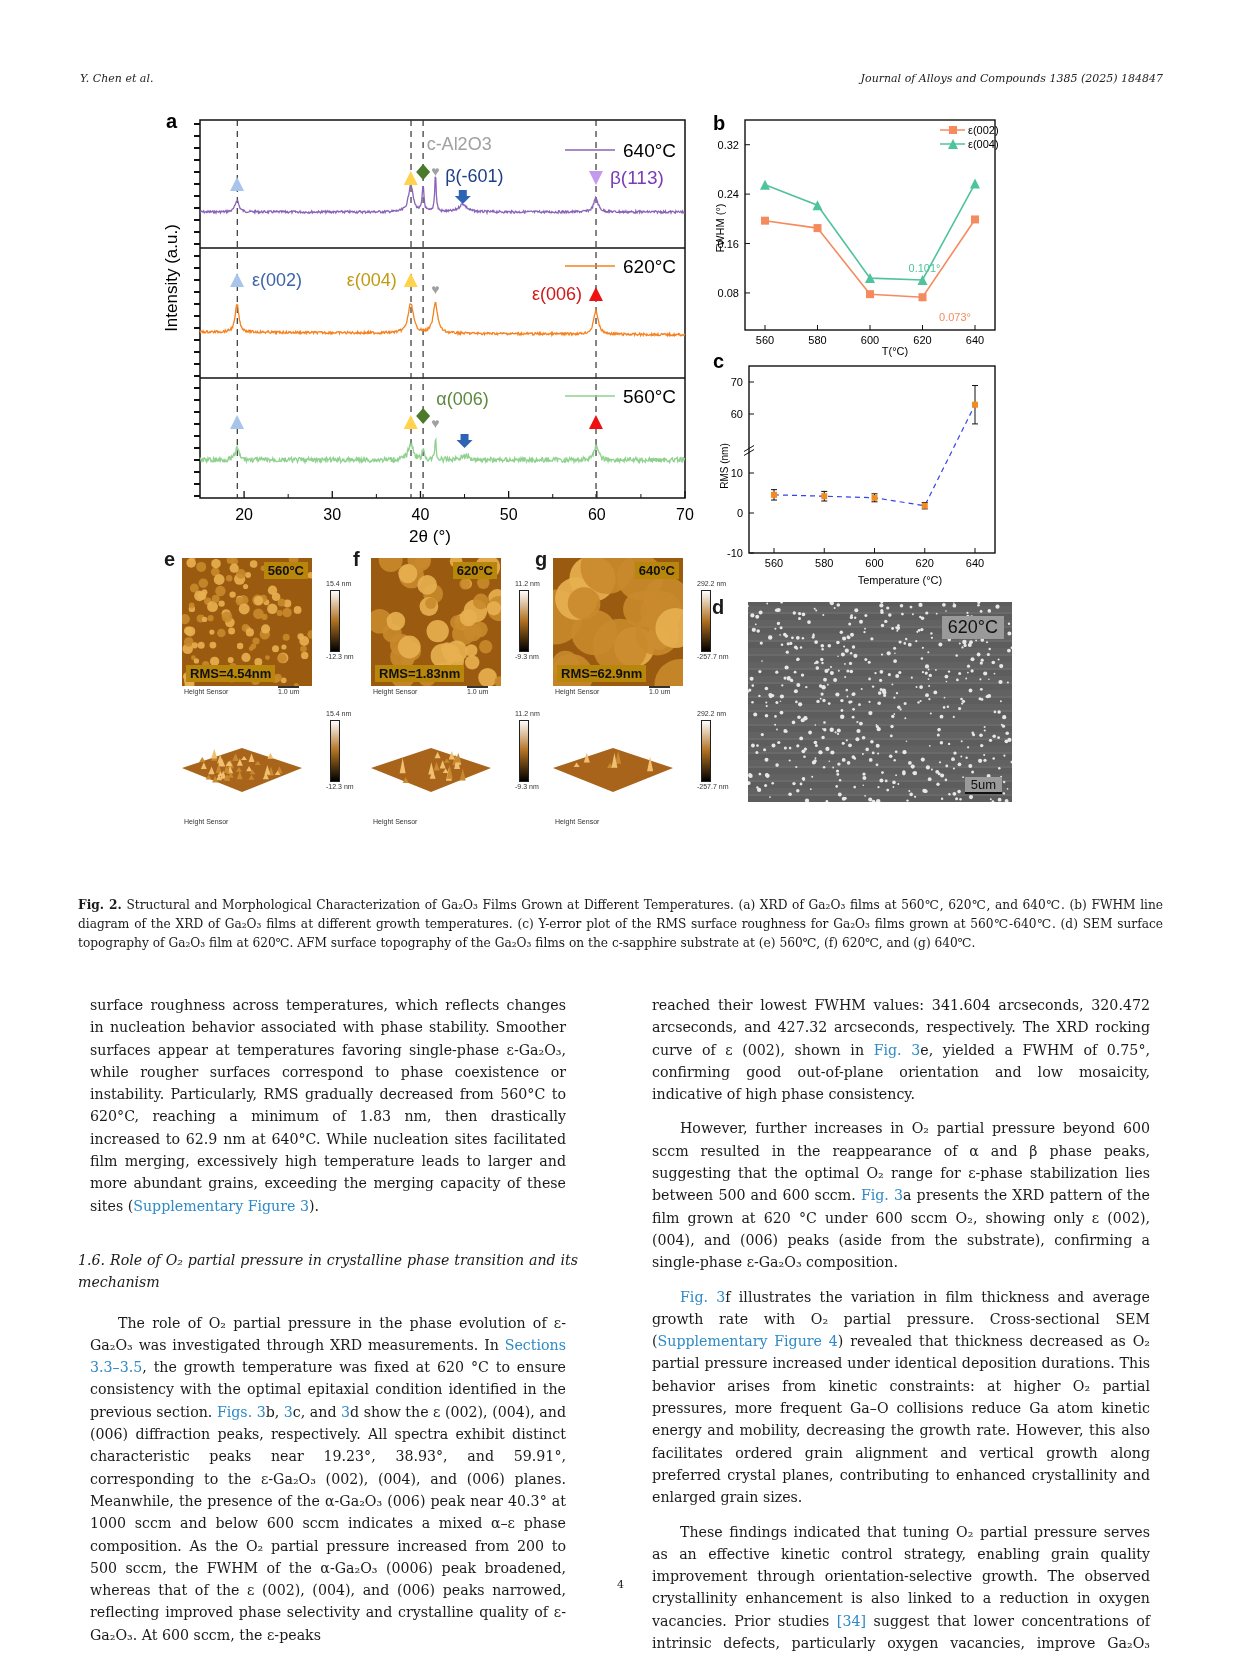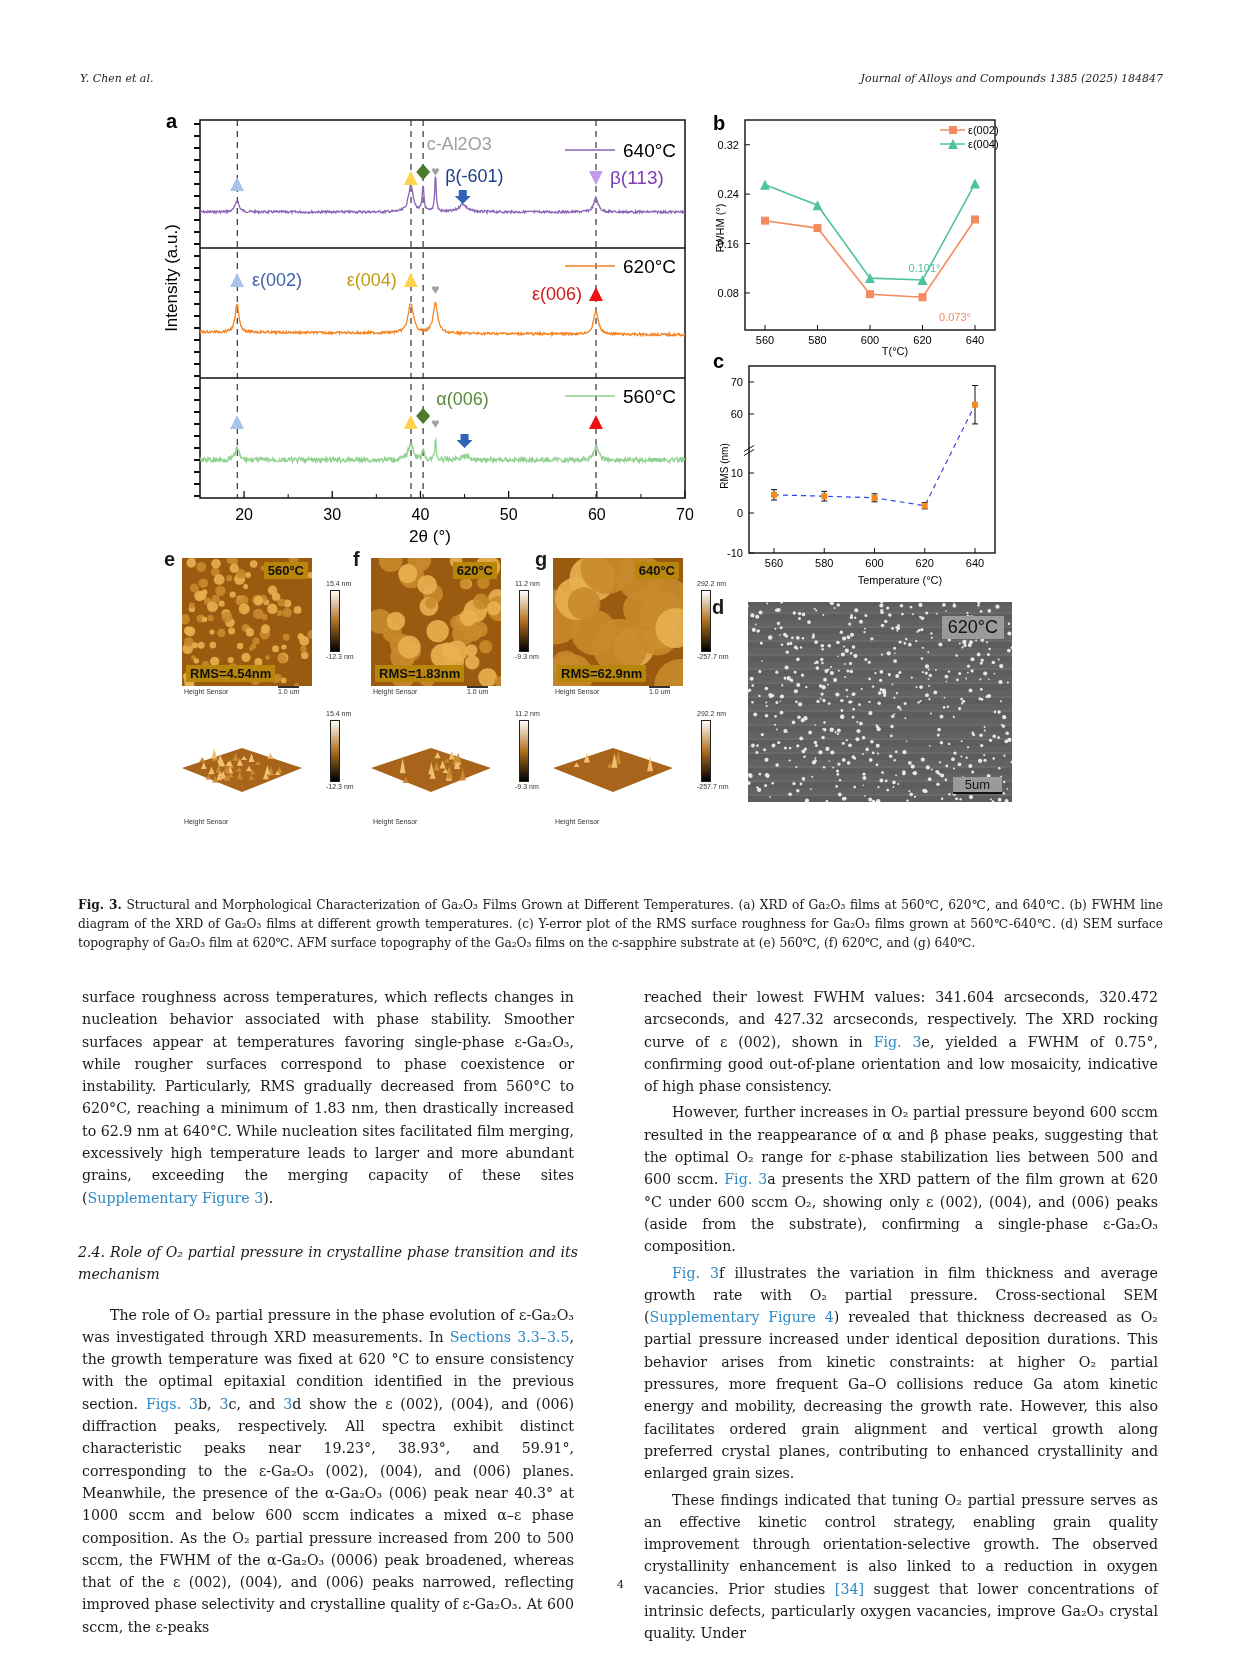--- a/index.html
+++ b/index.html
@@ -8,21 +8,21 @@
   .hdr.left{left:80px;text-align:center;}
   .hdr.right{right:78px;}
   .fig{position:absolute;left:160px;top:108px;width:920px;height:770px;}
   svg text{font-family:"Liberation Sans",sans-serif;}
   .afm{position:absolute;overflow:hidden;}
   .caption{position:absolute;left:78px;top:896px;width:1085px;font-size:12.2px;line-height:19px;font-family:"DejaVu Serif",serif;text-align:justify;}
   .caption b{font-weight:bold;}
   .col{position:absolute;top:982px;width:500px;font-size:14.2px;line-height:22.3px;text-align:justify;font-family:"DejaVu Serif",serif;}
   .col.left{left:78px;}
   .col.right{left:640px;width:522px;}
-  .col p{margin:4px;}
+  .col p{margin:12px;}
   .col p.ind{text-indent:28px;}
   .sec{font-style:italic;margin:32px 0 18px 0 !important;}
   .lnk{color:#2e8ac6;}
   .pnum{position:absolute;top:1578px;left:0;width:1241px;text-align:center;font-size:11px;}
 </style>
 </head>
 <body>
 
 <div class="hdr left">Y. Chen et al.</div>
 <div class="hdr right">Journal of Alloys and Compounds 1385 (2025) 184847</div>
@@ -741,21 +741,21 @@
         <circle cx="28.7" cy="8.3" r="1.8" fill="#e8e8e8"></circle>
         <circle cx="97.2" cy="75.0" r="1.0" fill="#e8e8e8"></circle>
         <circle cx="88.7" cy="184.4" r="1.3" fill="#e8e8e8"></circle>
         <circle cx="94.2" cy="114.7" r="2.2" fill="#e8e8e8"></circle>
         <circle cx="230.8" cy="25.1" r="1.2" fill="#e8e8e8"></circle>
         <circle cx="53.0" cy="182.0" r="1.4" fill="#e8e8e8"></circle>
         <circle cx="188.7" cy="11.7" r="0.9" fill="#e8e8e8"></circle>
         <circle cx="33.6" cy="0.1" r="1.5" fill="#e8e8e8"></circle>
       </svg>
     <div style="position:absolute;right:8px;top:14px;background:#9a9a9a;color:#111;font:18px 'Liberation Sans',sans-serif;padding:1px 6px;">620°C</div>
-    <div style="position:absolute;right:10px;bottom:8px;background:#9a9a9a;padding:0 12px;font:13px 'Liberation Sans',sans-serif;color:#111;border-bottom:2px solid #111;">
+    <div style="position:absolute;right:10px;bottom:8px;background:#9a9a9a;padding:0 6px;font:13px 'Liberation Sans',sans-serif;color:#111;border-bottom:2px solid #111;">
       <span>5um</span>
     </div>
   </div>
 
   <div id="afm-wrap">
       <div style="position: absolute; left: 4px; top: 440px; font: bold 20px &quot;Liberation Sans&quot;, sans-serif;">e</div>
       <div class="afm" style="left: 22px; top: 450px; width: 130px; height: 128px; background: rgb(154, 90, 16);"><svg width="130" height="128">
           <circle cx="85.5" cy="99.6" r="2.4" fill="#c98a2c" opacity="0.9"></circle>
           <circle cx="12.3" cy="30.1" r="4.5" fill="#c98a2c" opacity="0.9"></circle>
           <circle cx="87.6" cy="117.4" r="3.7" fill="#e8b050" opacity="0.9"></circle>
@@ -1047,27 +1047,27 @@
         <polygon points="58.44172946058294,39.73345125547306 61.44172946058294,24.850470725842975 64.44172946058293,39.73345125547306" fill="#f0c070"></polygon>
       </svg>
       <div style="position: absolute; left: 541px; top: 612px; width: 8px; height: 60px; border: 1px solid rgb(34, 34, 34); background: linear-gradient(rgb(255, 255, 255), rgb(176, 112, 32) 50%, rgb(0, 0, 0));"></div>
       <div style="position: absolute; left: 537px; top: 602px; font: 7px &quot;Liberation Sans&quot;, sans-serif; color: rgb(51, 51, 51);">292.2 nm</div>
       <div style="position: absolute; left: 537px; top: 675px; font: 7px &quot;Liberation Sans&quot;, sans-serif; color: rgb(51, 51, 51);">-257.7 nm</div>
       <div style="position: absolute; left: 395px; top: 710px; font: 7px &quot;Liberation Sans&quot;, sans-serif; color: rgb(51, 51, 51);">Height Sensor</div>
     </div>
 </div>
 
 <div class="caption">
-  <b>Fig. 3.</b>
+  <b>Fig. 2.</b>
   <span>Structural and Morphological Characterization of Ga₂O₃ Films Grown at Different Temperatures. (a) XRD of Ga₂O₃ films at 560℃, 620℃, and 640℃. (b) FWHM line diagram of the XRD of Ga₂O₃ films at different growth temperatures. (c) Y-error plot of the RMS surface roughness for Ga₂O₃ films grown at 560℃-640℃. (d) SEM surface topography of Ga₂O₃ film at 620℃. AFM surface topography of the Ga₂O₃ films on the c-sapphire substrate at (e) 560℃, (f) 620℃, and (g) 640℃.</span>
 </div>
 
 <div class="col left">
   <p><span>surface roughness across temperatures, which reflects changes in nucleation behavior associated with phase stability. Smoother surfaces appear at temperatures favoring single-phase ε-Ga₂O₃, while rougher surfaces correspond to phase coexistence or instability. Particularly, RMS gradually decreased from 560°C to 620°C, reaching a minimum of 1.83 nm, then drastically increased to 62.9 nm at 640°C. While nucleation sites facilitated film merging, excessively high temperature leads to larger and more abundant grains, exceeding the merging capacity of these sites (</span><span class="lnk">Supplementary Figure 3</span><span>).</span></p>
-  <p class="sec">2.4.  Role of O₂ partial pressure in crystalline phase transition and its mechanism</p>
+  <p class="sec">1.6.  Role of O₂ partial pressure in crystalline phase transition and its mechanism</p>
   <p class="ind"><span>The role of O₂ partial pressure in the phase evolution of ε-Ga₂O₃ was investigated through XRD measurements. In </span><span class="lnk">Sections 3.3–3.5</span><span>, the growth temperature was fixed at 620 °C to ensure consistency with the optimal epitaxial condition identified in the previous section. </span><span class="lnk">Figs. 3</span><span>b, </span><span class="lnk">3</span><span>c, and </span><span class="lnk">3</span><span>d show the ε (002), (004), and (006) diffraction peaks, respectively. All spectra exhibit distinct characteristic peaks near 19.23°, 38.93°, and 59.91°, corresponding to the ε-Ga₂O₃ (002), (004), and (006) planes. Meanwhile, the presence of the α-Ga₂O₃ (006) peak near 40.3° at 1000 sccm and below 600 sccm indicates a mixed α–ε phase composition. As the O₂ partial pressure increased from 200 to 500 sccm, the FWHM of the α-Ga₂O₃ (0006) peak broadened, whereas that of the ε (002), (004), and (006) peaks narrowed, reflecting improved phase selectivity and crystalline quality of ε-Ga₂O₃. At 600 sccm, the ε-peaks</span></p>
 </div>
 
 <div class="col right">
   <p><span>reached their lowest FWHM values: 341.604 arcseconds, 320.472 arcseconds, and 427.32 arcseconds, respectively. The XRD rocking curve of ε (002), shown in </span><span class="lnk">Fig. 3</span><span>e, yielded a FWHM of 0.75°, confirming good out-of-plane orientation and low mosaicity, indicative of high phase consistency.</span></p>
   <p class="ind"><span>However, further increases in O₂ partial pressure beyond 600 sccm resulted in the reappearance of α and β phase peaks, suggesting that the optimal O₂ range for ε-phase stabilization lies between 500 and 600 sccm. </span><span class="lnk">Fig. 3</span><span>a presents the XRD pattern of the film grown at 620 °C under 600 sccm O₂, showing only ε (002), (004), and (006) peaks (aside from the substrate), confirming a single-phase ε-Ga₂O₃ composition.</span></p>
   <p class="ind"><span class="lnk">Fig. 3</span><span>f illustrates the variation in film thickness and average growth rate with O₂ partial pressure. Cross-sectional SEM (</span><span class="lnk">Supplementary Figure 4</span><span>) revealed that thickness decreased as O₂ partial pressure increased under identical deposition durations. This behavior arises from kinetic constraints: at higher O₂ partial pressures, more frequent Ga–O collisions reduce Ga atom kinetic energy and mobility, decreasing the growth rate. However, this also facilitates ordered grain alignment and vertical growth along preferred crystal planes, contributing to enhanced crystallinity and enlarged grain sizes.</span></p>
   <p class="ind"><span>These findings indicated that tuning O₂ partial pressure serves as an effective kinetic control strategy, enabling grain quality improvement through orientation-selective growth. The observed crystallinity enhancement is also linked to a reduction in oxygen vacancies. Prior studies </span><span class="lnk">[34]</span><span> suggest that lower concentrations of intrinsic defects, particularly oxygen vacancies, improve Ga₂O₃ crystal quality. Under</span></p>
 </div>
 

